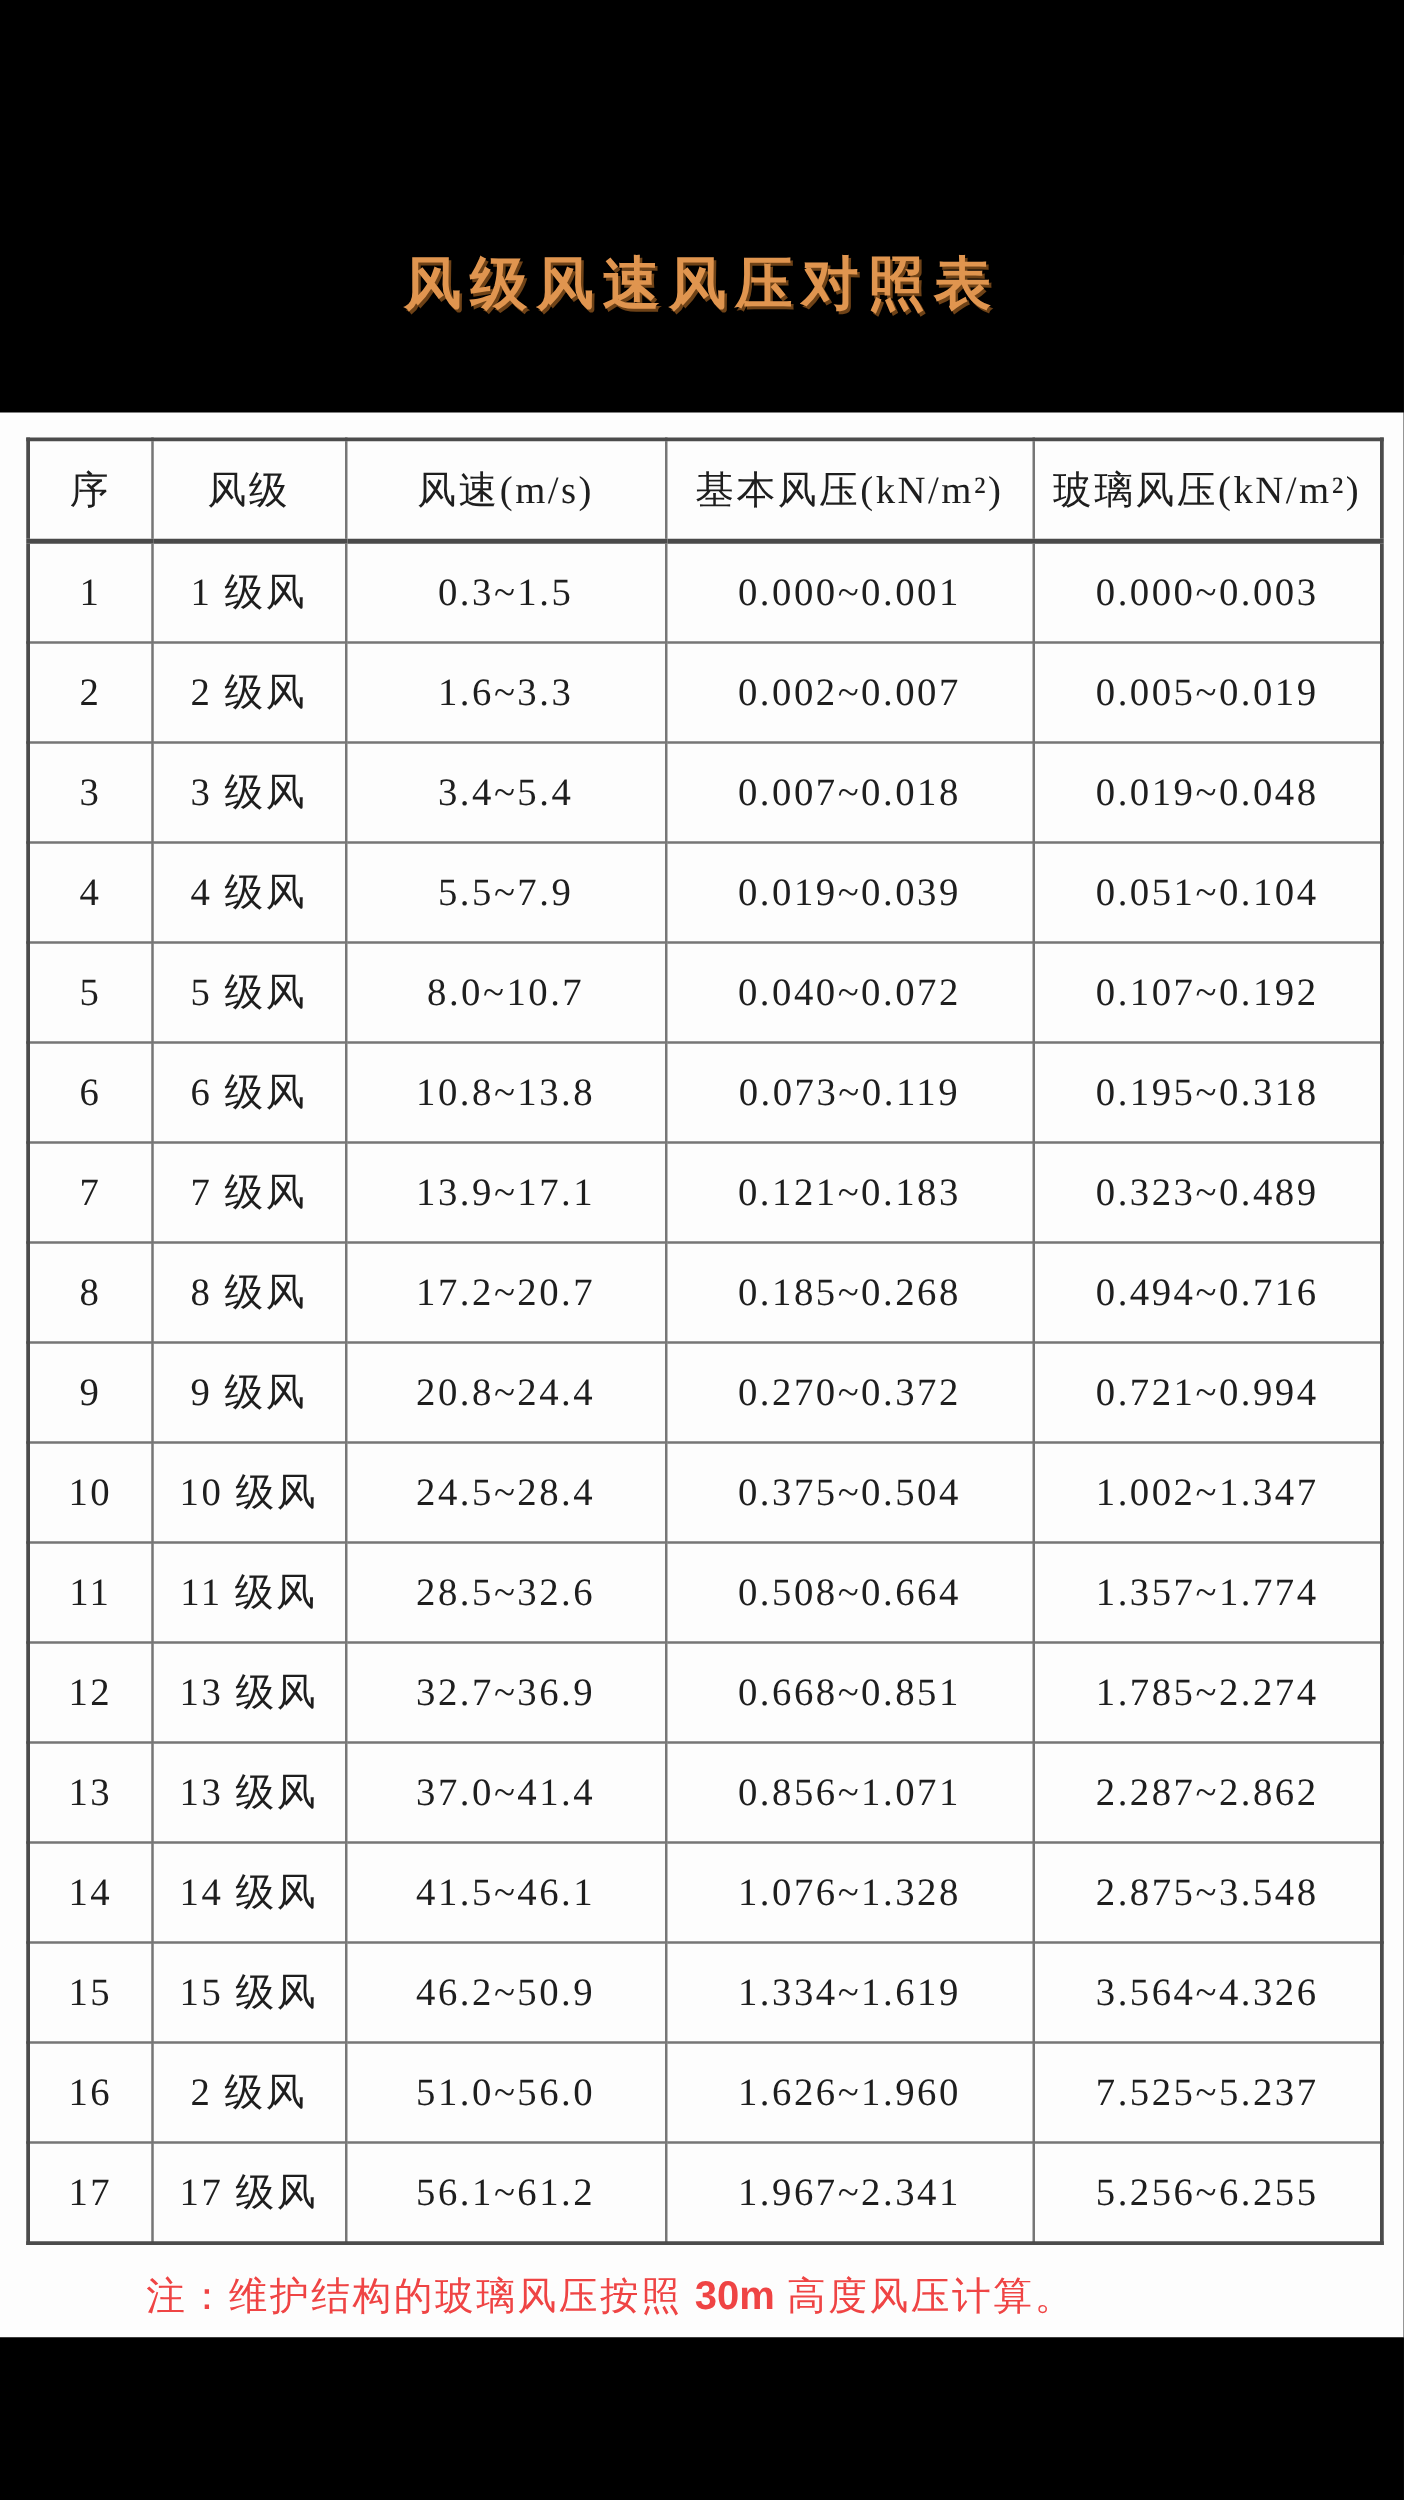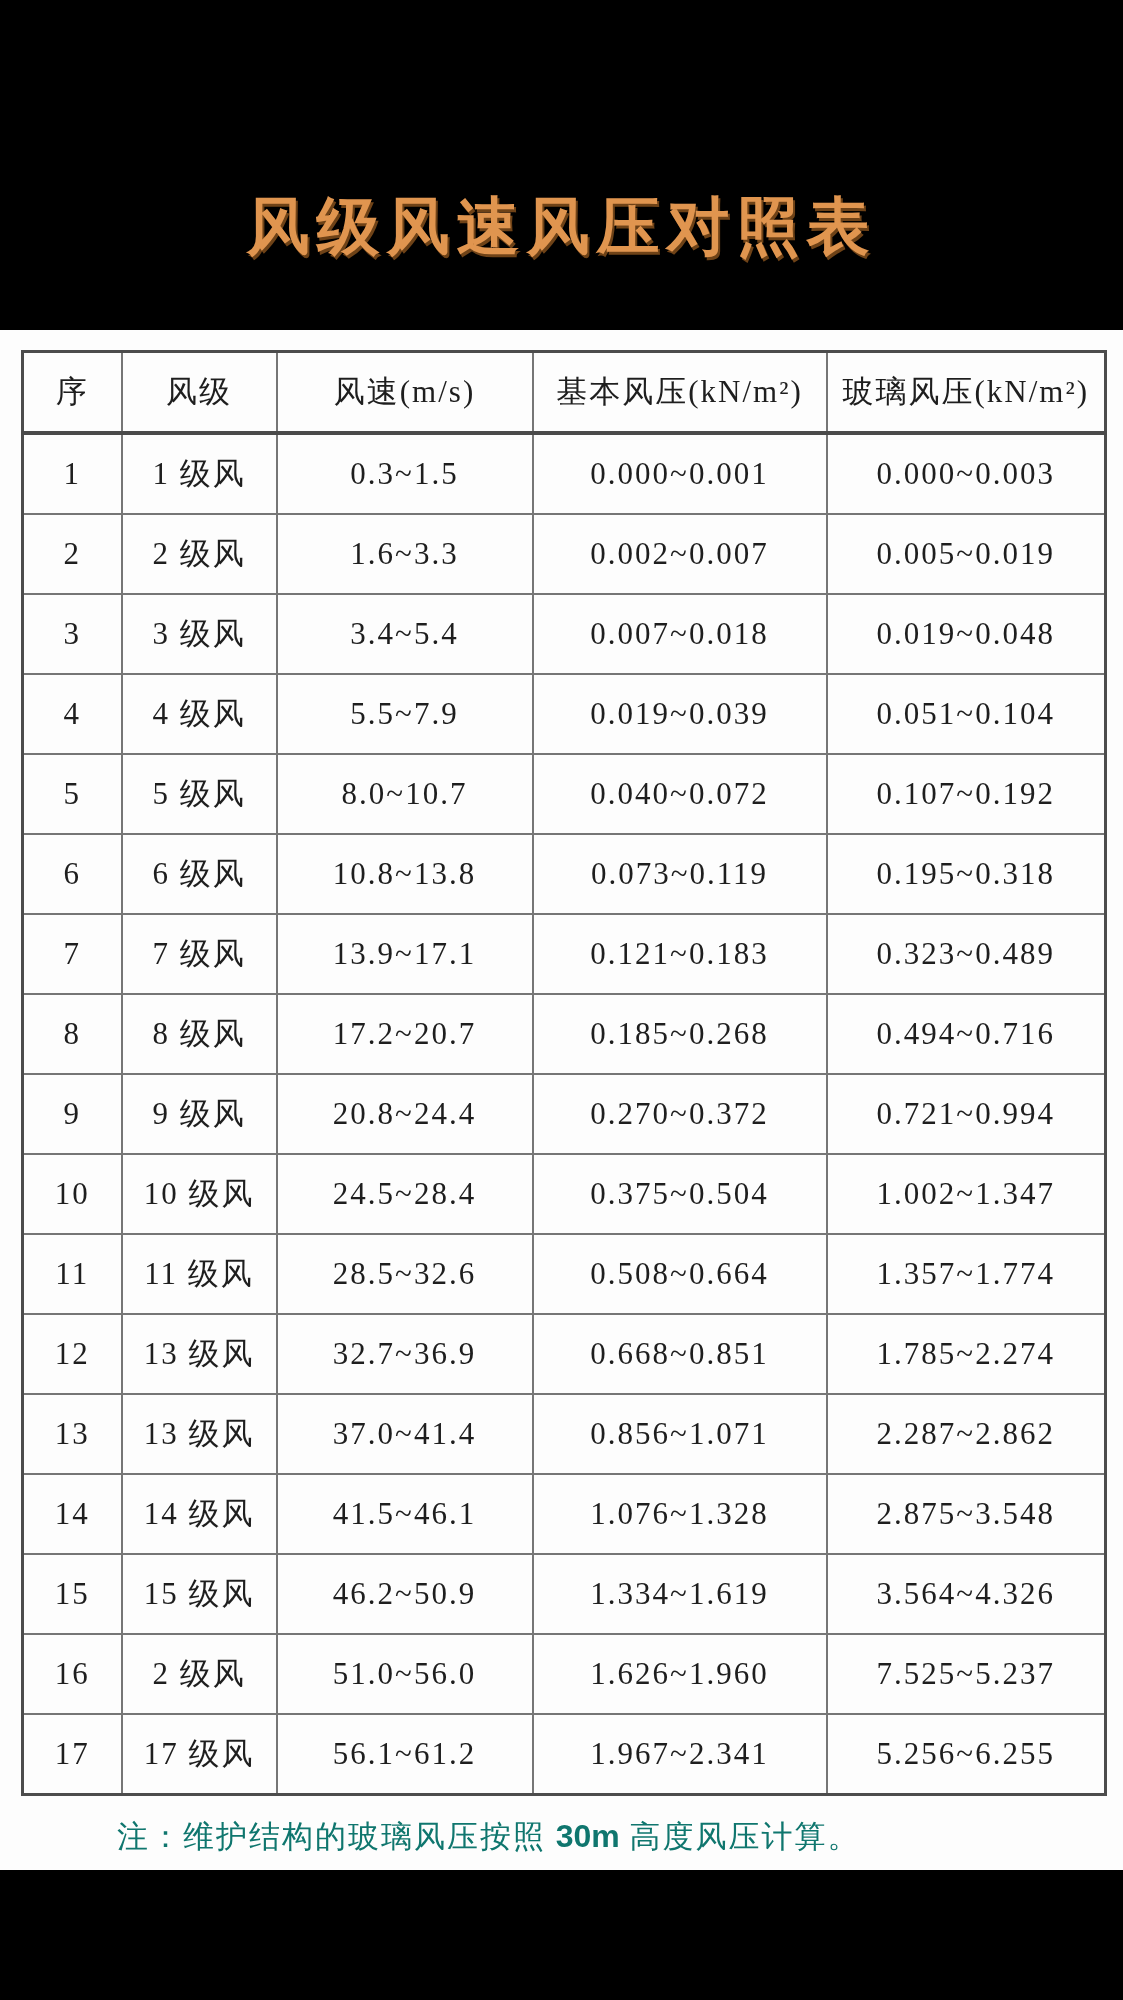--- a/index.html
+++ b/index.html
@@ -20,21 +20,21 @@
     display: flex;
     flex-direction: column;
     justify-content: flex-end;
     align-items: center;
     box-sizing: border-box;
     padding-bottom: 66px;
   }
   .title-line {
     font-family: "Liberation Sans", "DejaVu Sans", sans-serif;
     font-weight: 900;
-    font-size: 63px;
+    font-size: 46px;
     line-height: 76px;
     letter-spacing: 7px;
     color: #E0954F;
     text-shadow: 2px 3px 0 #6e4217;
     white-space: nowrap;
     margin-top: 48px;
   }
   
   .table-sheet {
     background: #fdfdfd;
@@ -67,21 +67,21 @@
     border-bottom: 4px solid #4a4a4a;
   }
   table.wind-table tbody td {
     height: 78px;
   }
   
   .footnote {
     margin: 20px 0 0 96px;
     font-size: 31px;
     letter-spacing: 2px;
-    color: #0f766e;
+    color: #ef4444;
     white-space: nowrap;
   }
   .footnote .strong-metric {
     font-family: "Liberation Sans", "DejaVu Sans", sans-serif;
     font-weight: 700;
     font-size: 32px;
     letter-spacing: 0;
   }
   
   .bottom-band {

